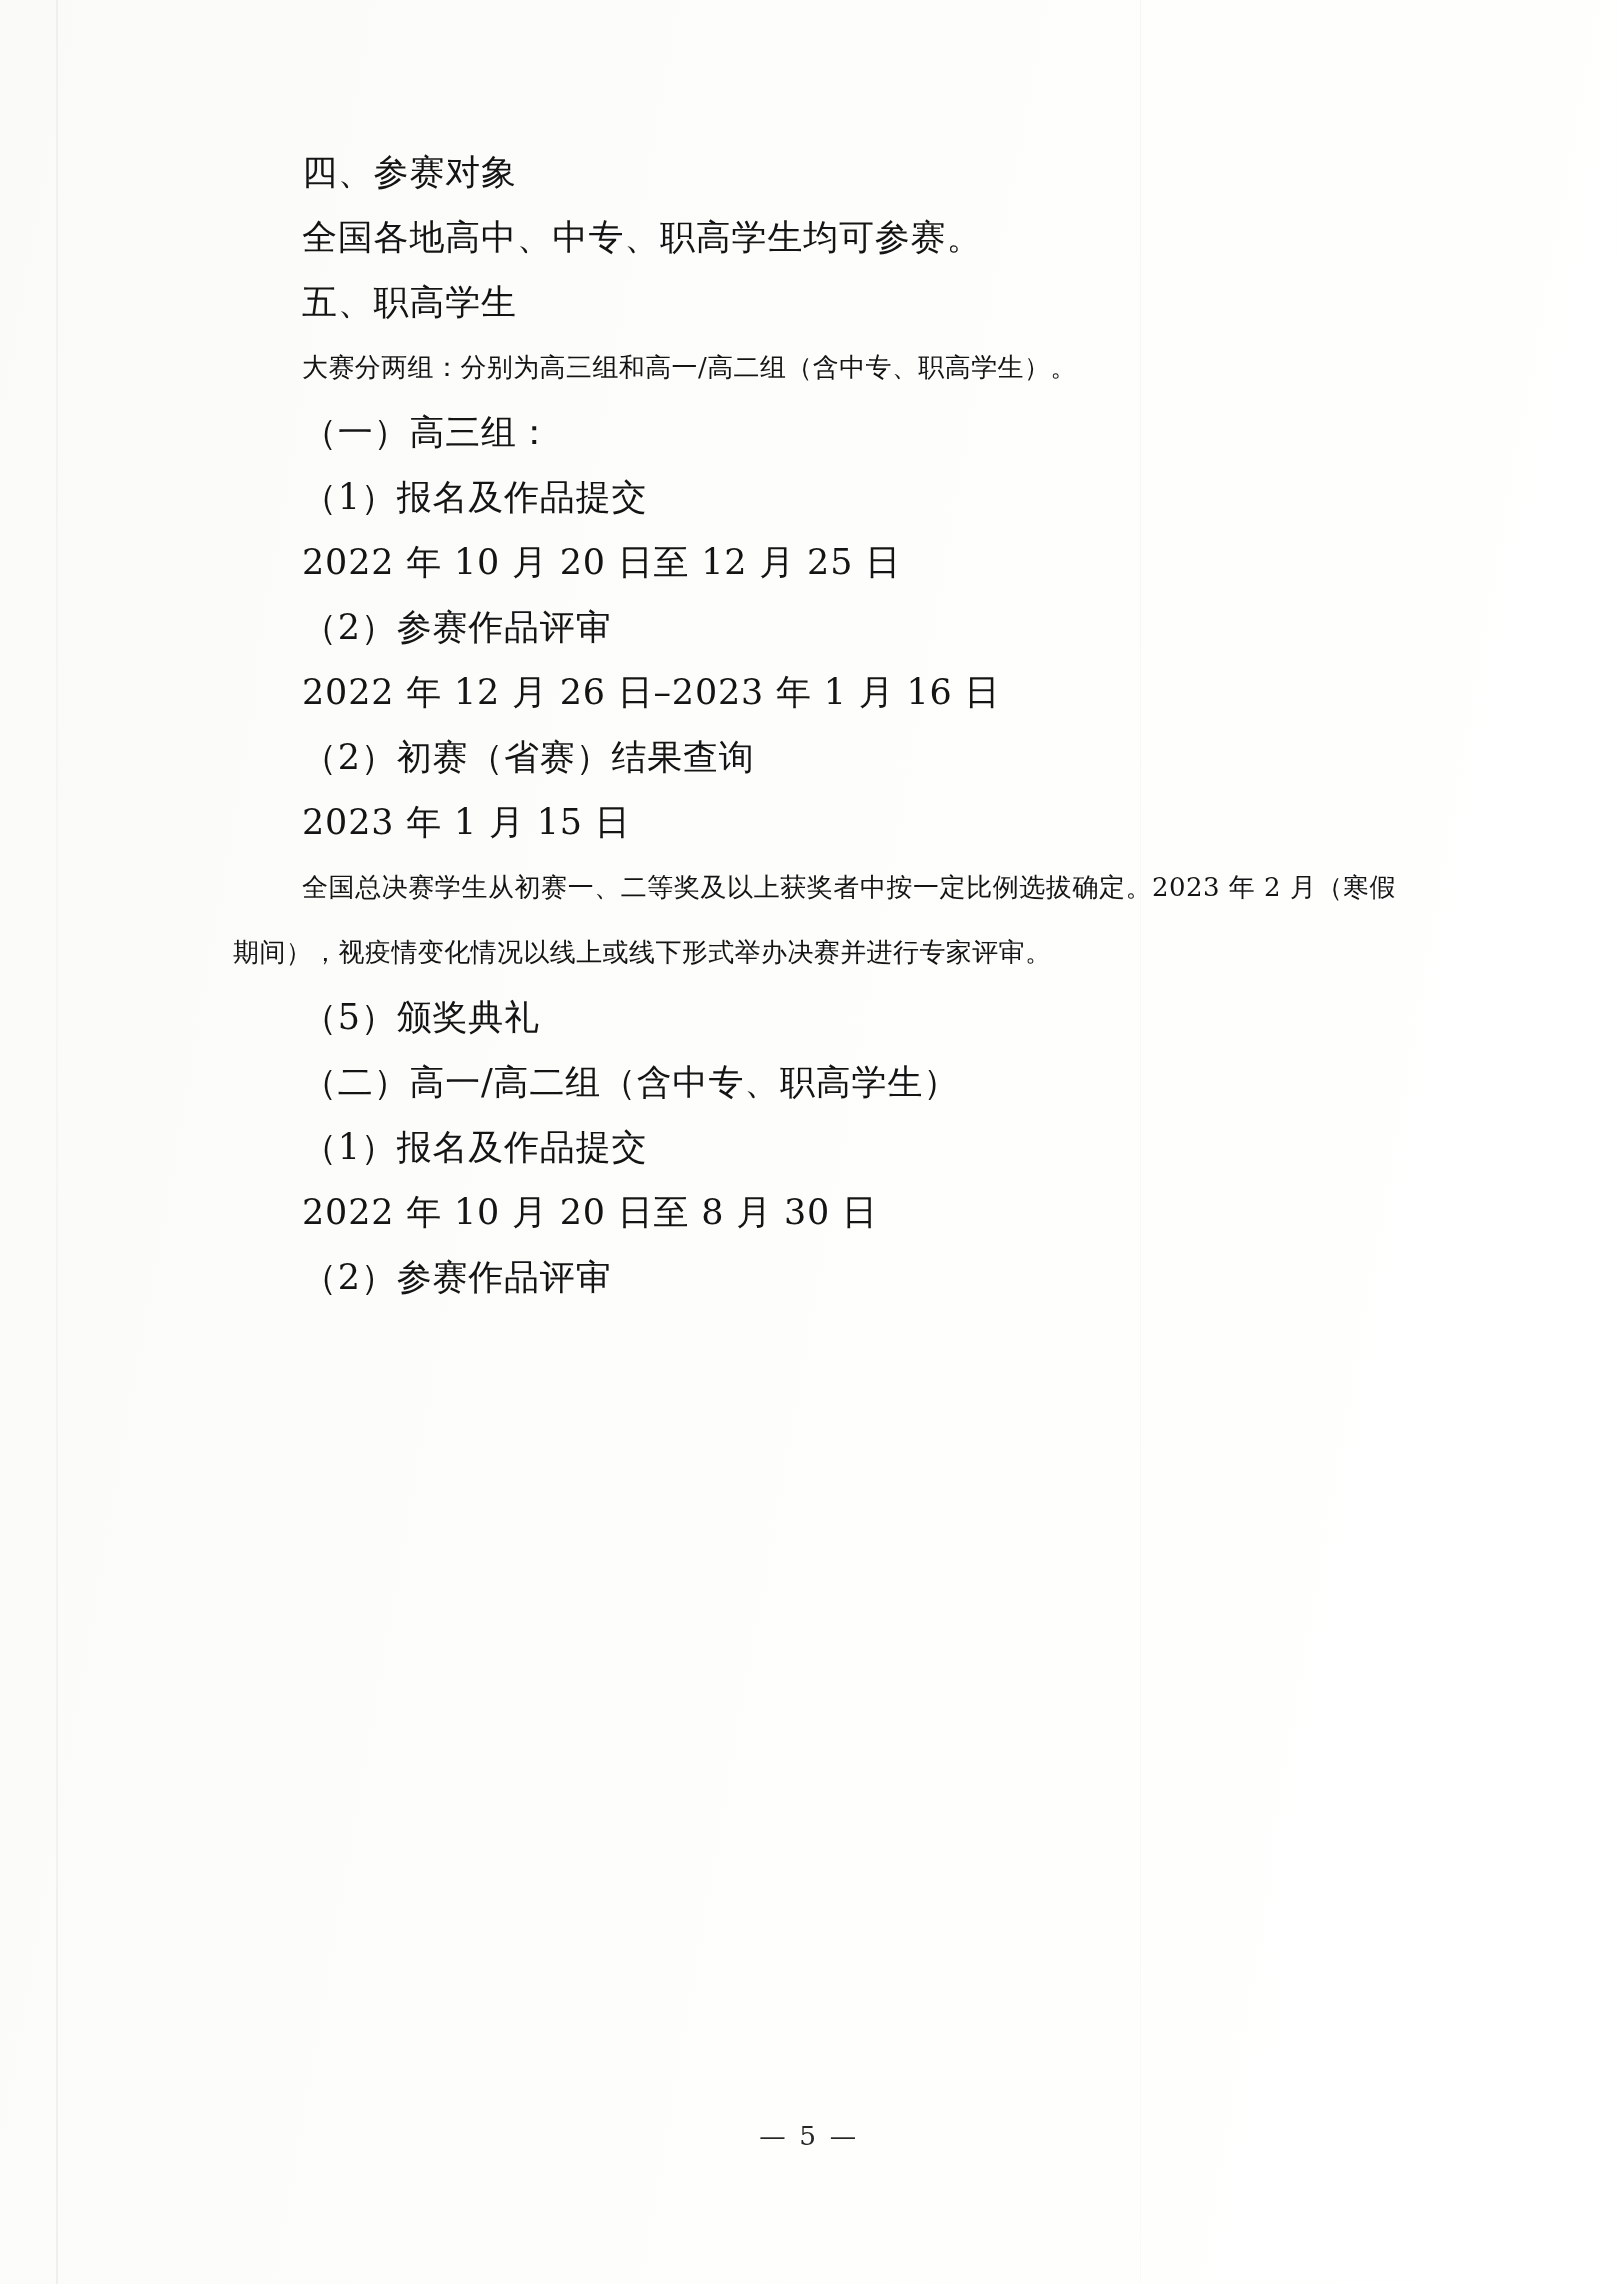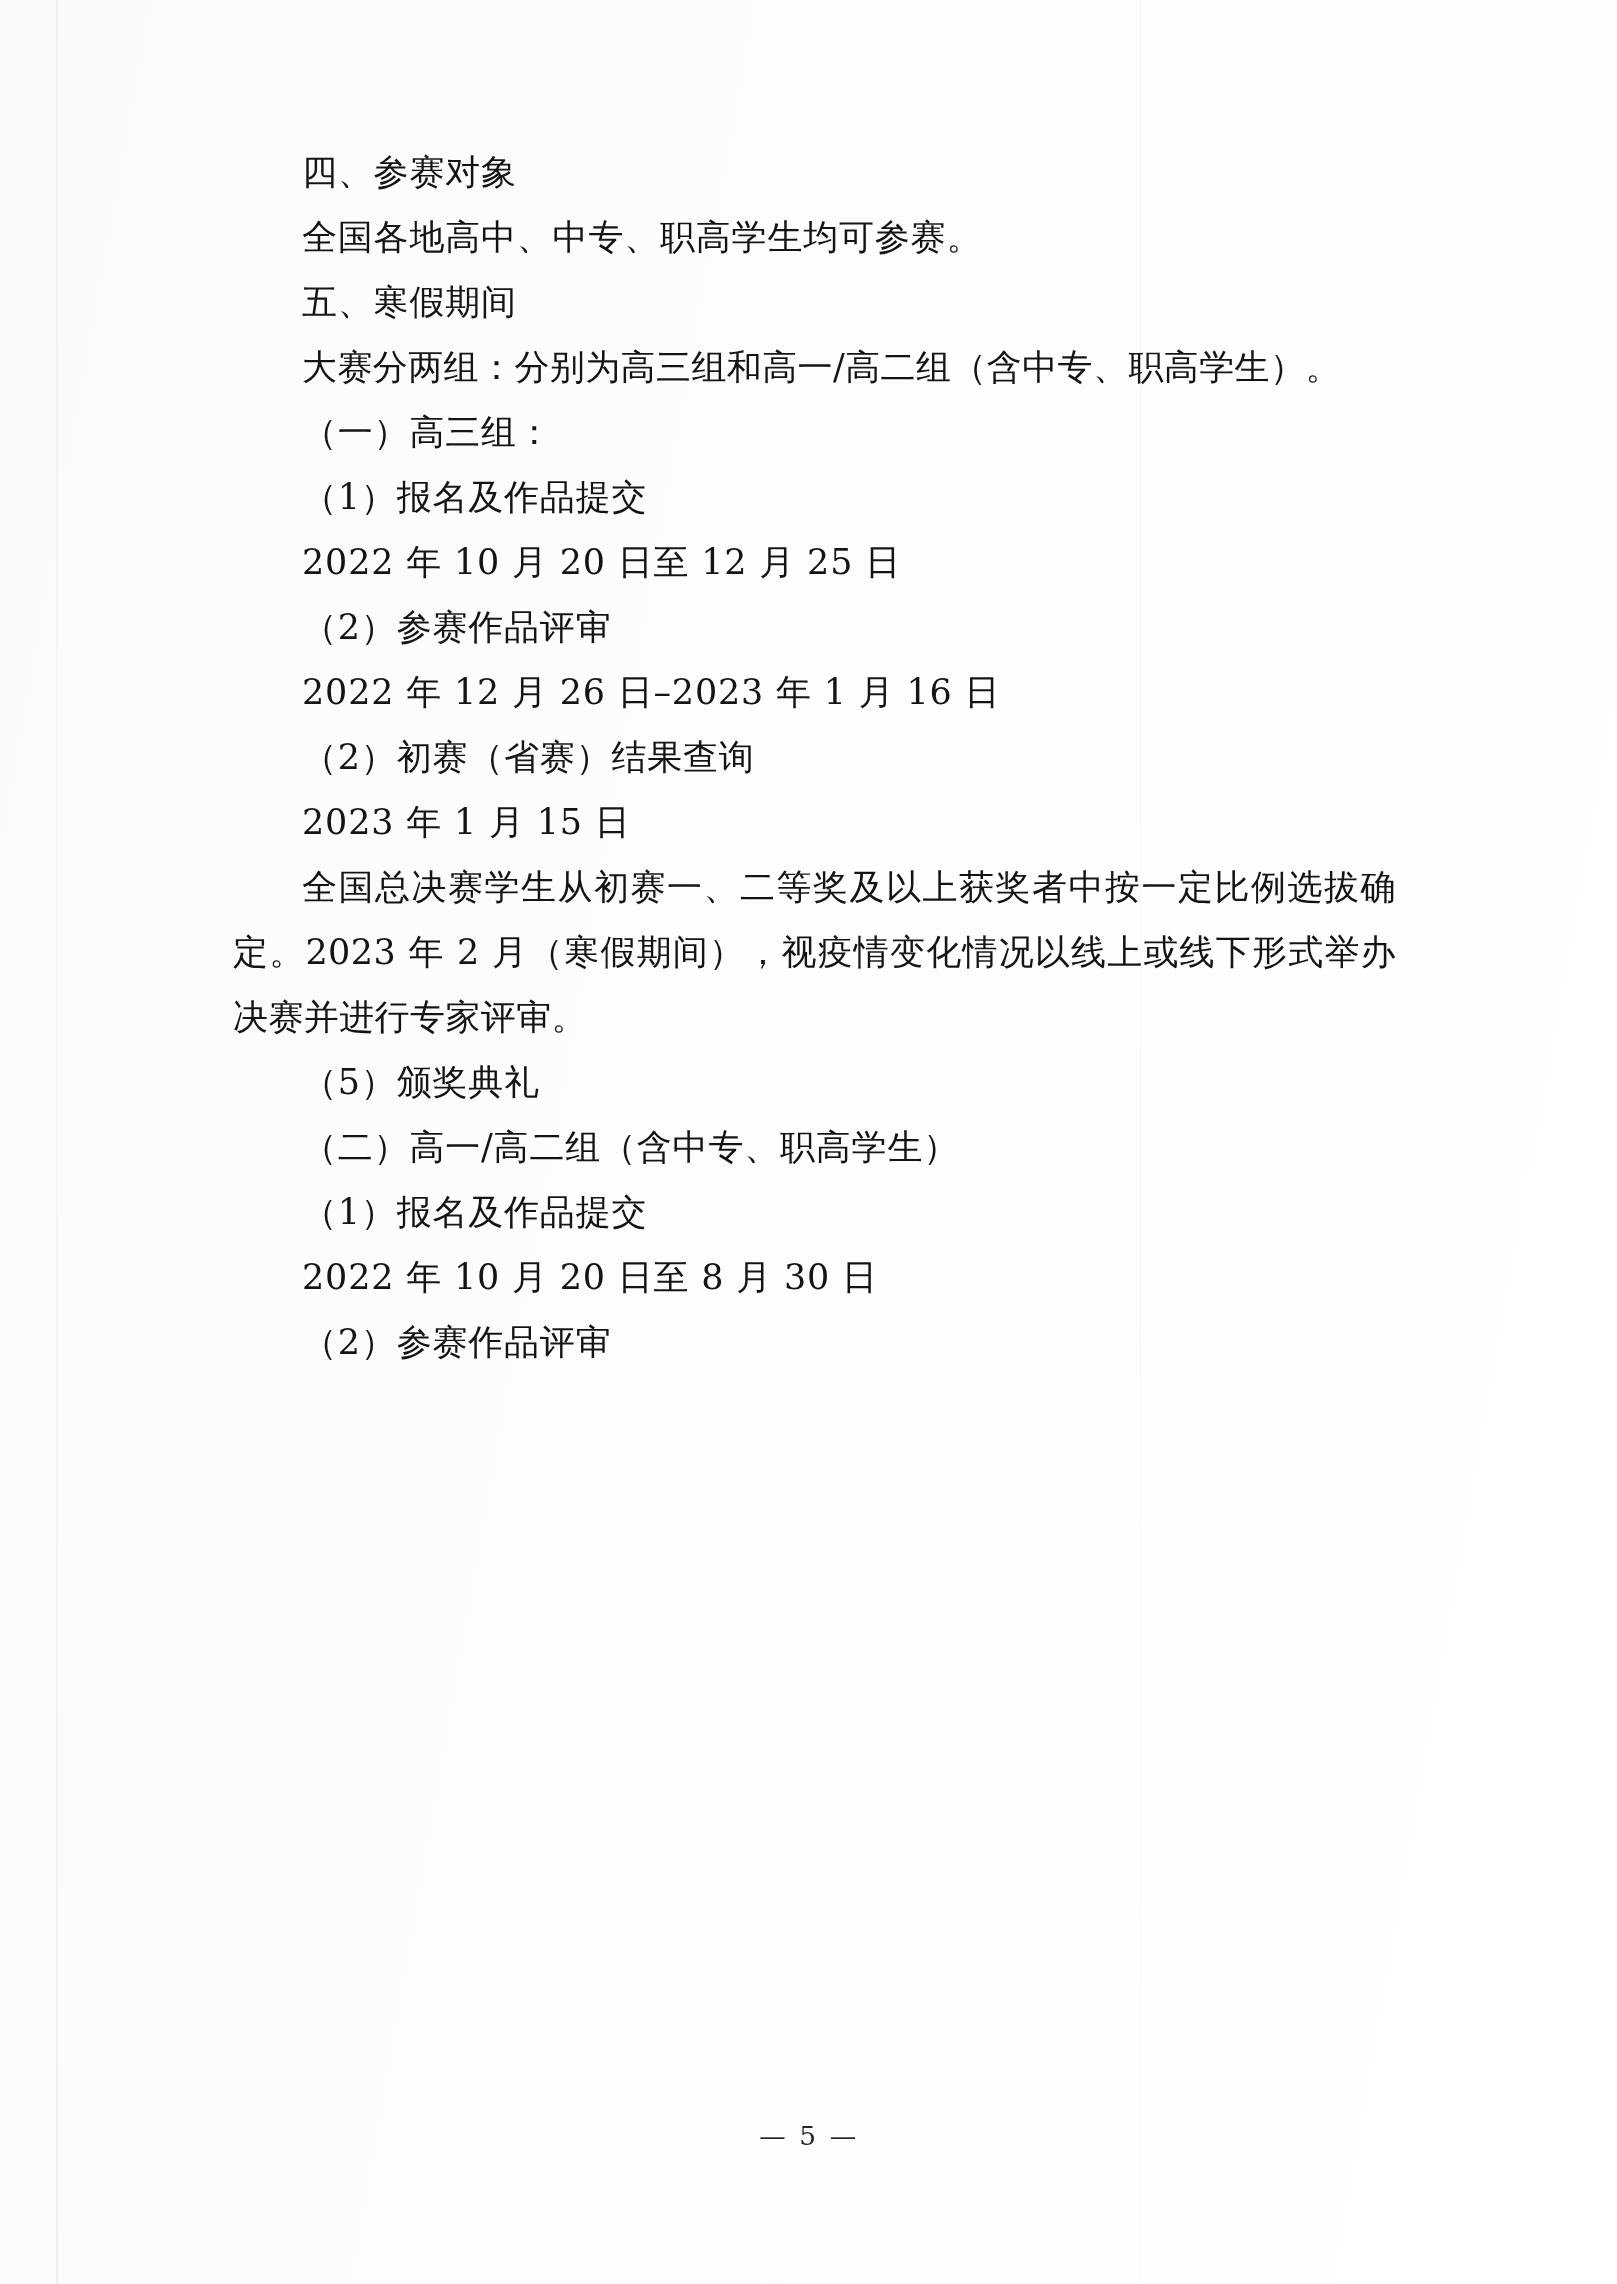--- a/index.html
+++ b/index.html
@@ -49,21 +49,21 @@
     font-size: 35px;
     line-height: 65px;
     letter-spacing: 0.8px;
     white-space: pre;
     color: #141414;
   }
   .indent {
     text-indent: 69px;
   }
   .flow {
-    font-size: 35px;
+    font-size: 26px;
     line-height: 65px;
     letter-spacing: 0.4px;
     text-indent: 69px;
     text-align: justify;
     color: #141414;
   }
   .footer {
     position: absolute;
     left: 0;
     right: 0;
@@ -78,21 +78,21 @@
 </head>
 <body>
 
 <div class="page">
   <div class="scan-seam"></div>
   <div class="scan-seam2"></div>
 
   <div class="content">
     <div class="line indent">四、参赛对象</div>
     <div class="line indent">全国各地高中、中专、职高学生均可参赛。</div>
-    <div class="line indent">五、寒假期间</div>
+    <div class="line indent">五、职高学生</div>
     <div class="flow">大赛分两组：分别为高三组和高一/高二组（含中专、职高学生）。</div>
     <div class="line indent">（一）高三组：</div>
     <div class="line indent">（1）报名及作品提交</div>
     <div class="line indent">2022 年 10 月 20 日至 12 月 25 日</div>
     <div class="line indent">（2）参赛作品评审</div>
     <div class="line indent">2022 年 12 月 26 日–2023 年 1 月 16 日</div>
     <div class="line indent">（2）初赛（省赛）结果查询</div>
     <div class="line indent">2023 年 1 月 15 日</div>
     <div class="flow">全国总决赛学生从初赛一、二等奖及以上获奖者中按一定比例选拔确定。2023 年 2 月（寒假期间），视疫情变化情况以线上或线下形式举办决赛并进行专家评审。</div>
     <div class="line indent">（5）颁奖典礼</div>

